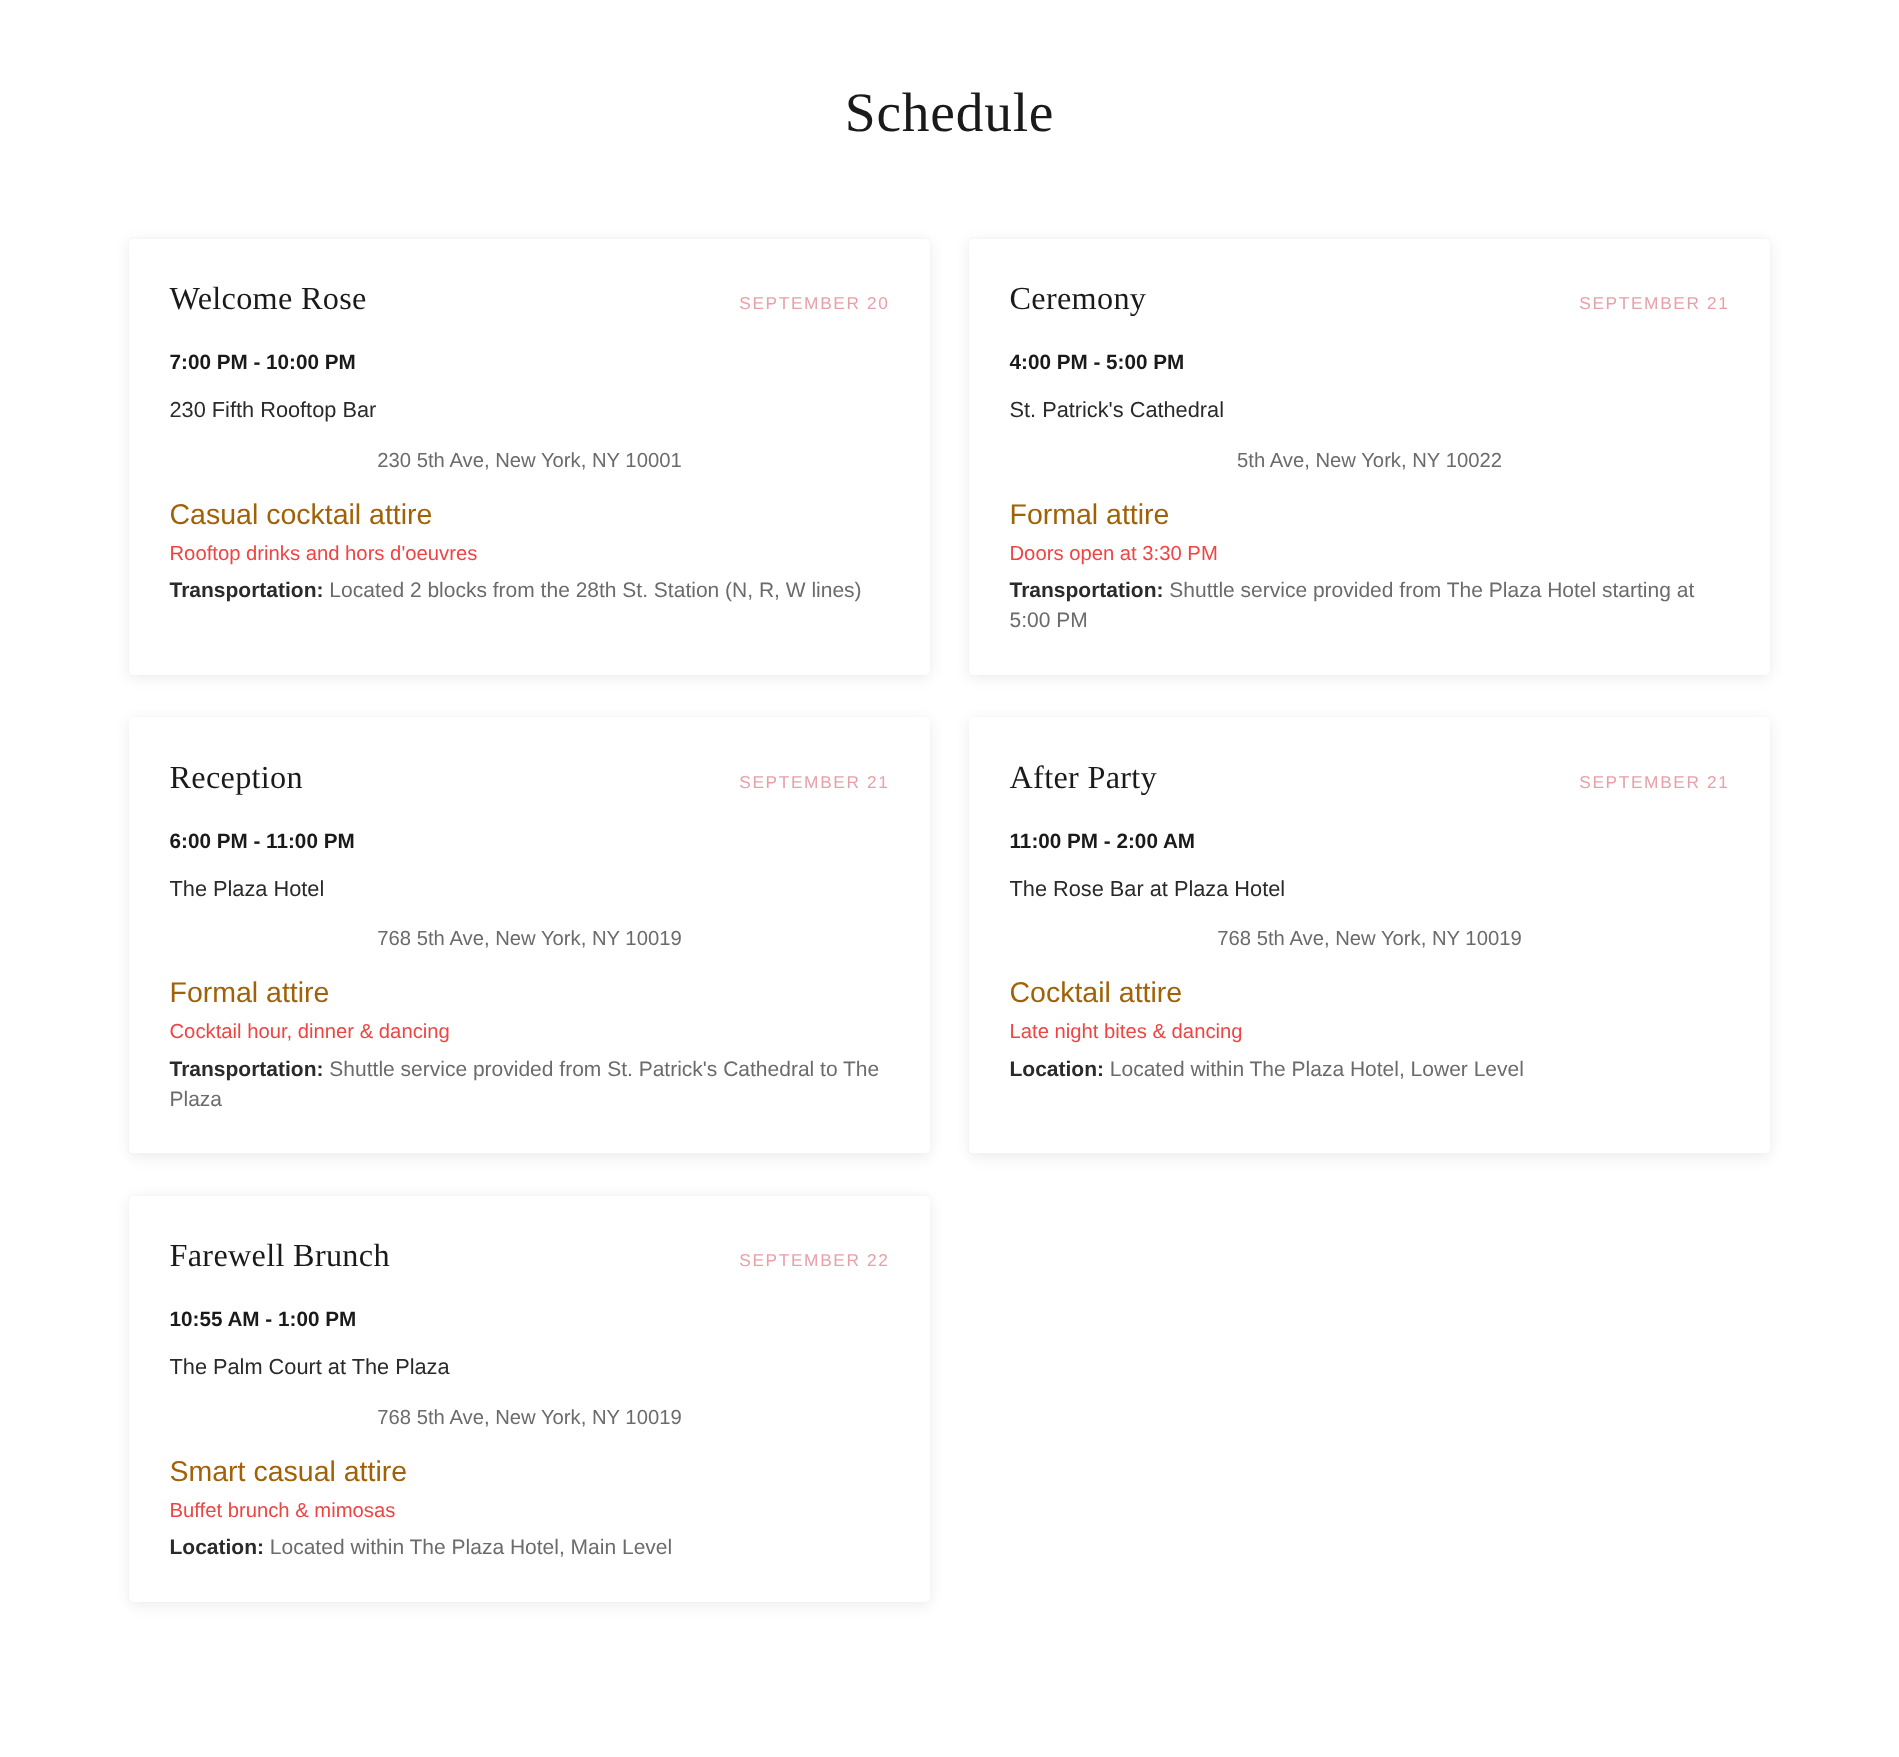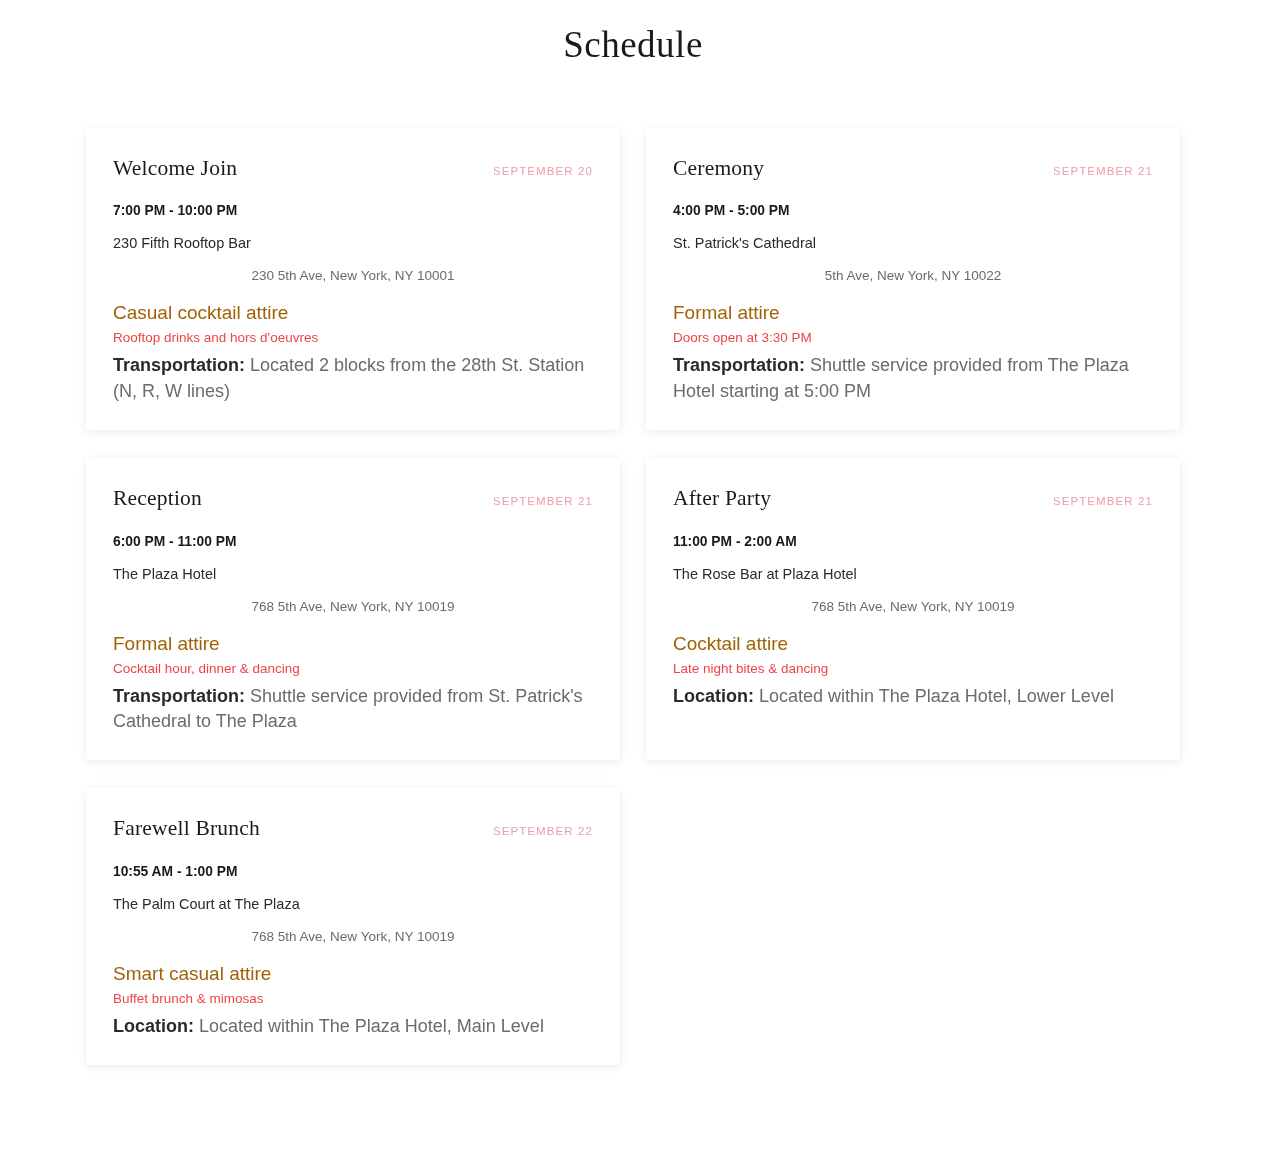--- a/index.html
+++ b/index.html
@@ -10,21 +10,21 @@
     width: 1266px;
   }
   body {
     font-family: "Liberation Sans", sans-serif;
     color: #333333;
     -webkit-font-smoothing: antialiased;
   }
   .page {
     width: 1266px;
     min-height: 1171px;
-    padding-top: 25px;
+    padding-top: 56px;
   }
   .page-header {
     text-align: center;
     margin-bottom: 62px;
   }
   .page-title {
     font-family: "Liberation Serif", serif;
     font-size: 37px;
     font-weight: 400;
     letter-spacing: 0.5px;
@@ -97,21 +97,21 @@
     font-size: 19px;
     color: #a16207;
     margin-bottom: 6px;
   }
   .card-detail {
     font-size: 13.5px;
     color: #ef4444;
     margin-bottom: 8px;
   }
   .card-note {
-    font-size: 18px;
+    font-size: 14px;
     color: #6b6b6b;
     line-height: 1.4;
   }
   .card-note .note-label {
     font-weight: bold;
     color: #2a2a2a;
   }
   .card-empty { visibility: hidden; }
 </style>
 </head>
@@ -120,21 +120,21 @@
 <div class="page">
 
   <div class="page-header">
     <h1 class="page-title">Schedule</h1>
   </div>
 
   <div class="cards-grid">
 
     <div class="event-card">
       <div class="card-head">
-        <h2 class="card-title">Welcome Join</h2>
+        <h2 class="card-title">Welcome Rose</h2>
         <span class="card-date">SEPTEMBER 20</span>
       </div>
       <div class="card-time">7:00 PM - 10:00 PM</div>
       <div class="card-venue">230 Fifth Rooftop Bar</div>
       <div class="card-address">230 5th Ave, New York, NY 10001</div>
       <div class="card-attire">Casual cocktail attire</div>
       <div class="card-detail">Rooftop drinks and hors d'oeuvres</div>
       <div class="card-note"><span class="note-label">Transportation:</span> <span>Located 2 blocks from the 28th St. Station (N, R, W lines)</span></div>
     </div>
 

